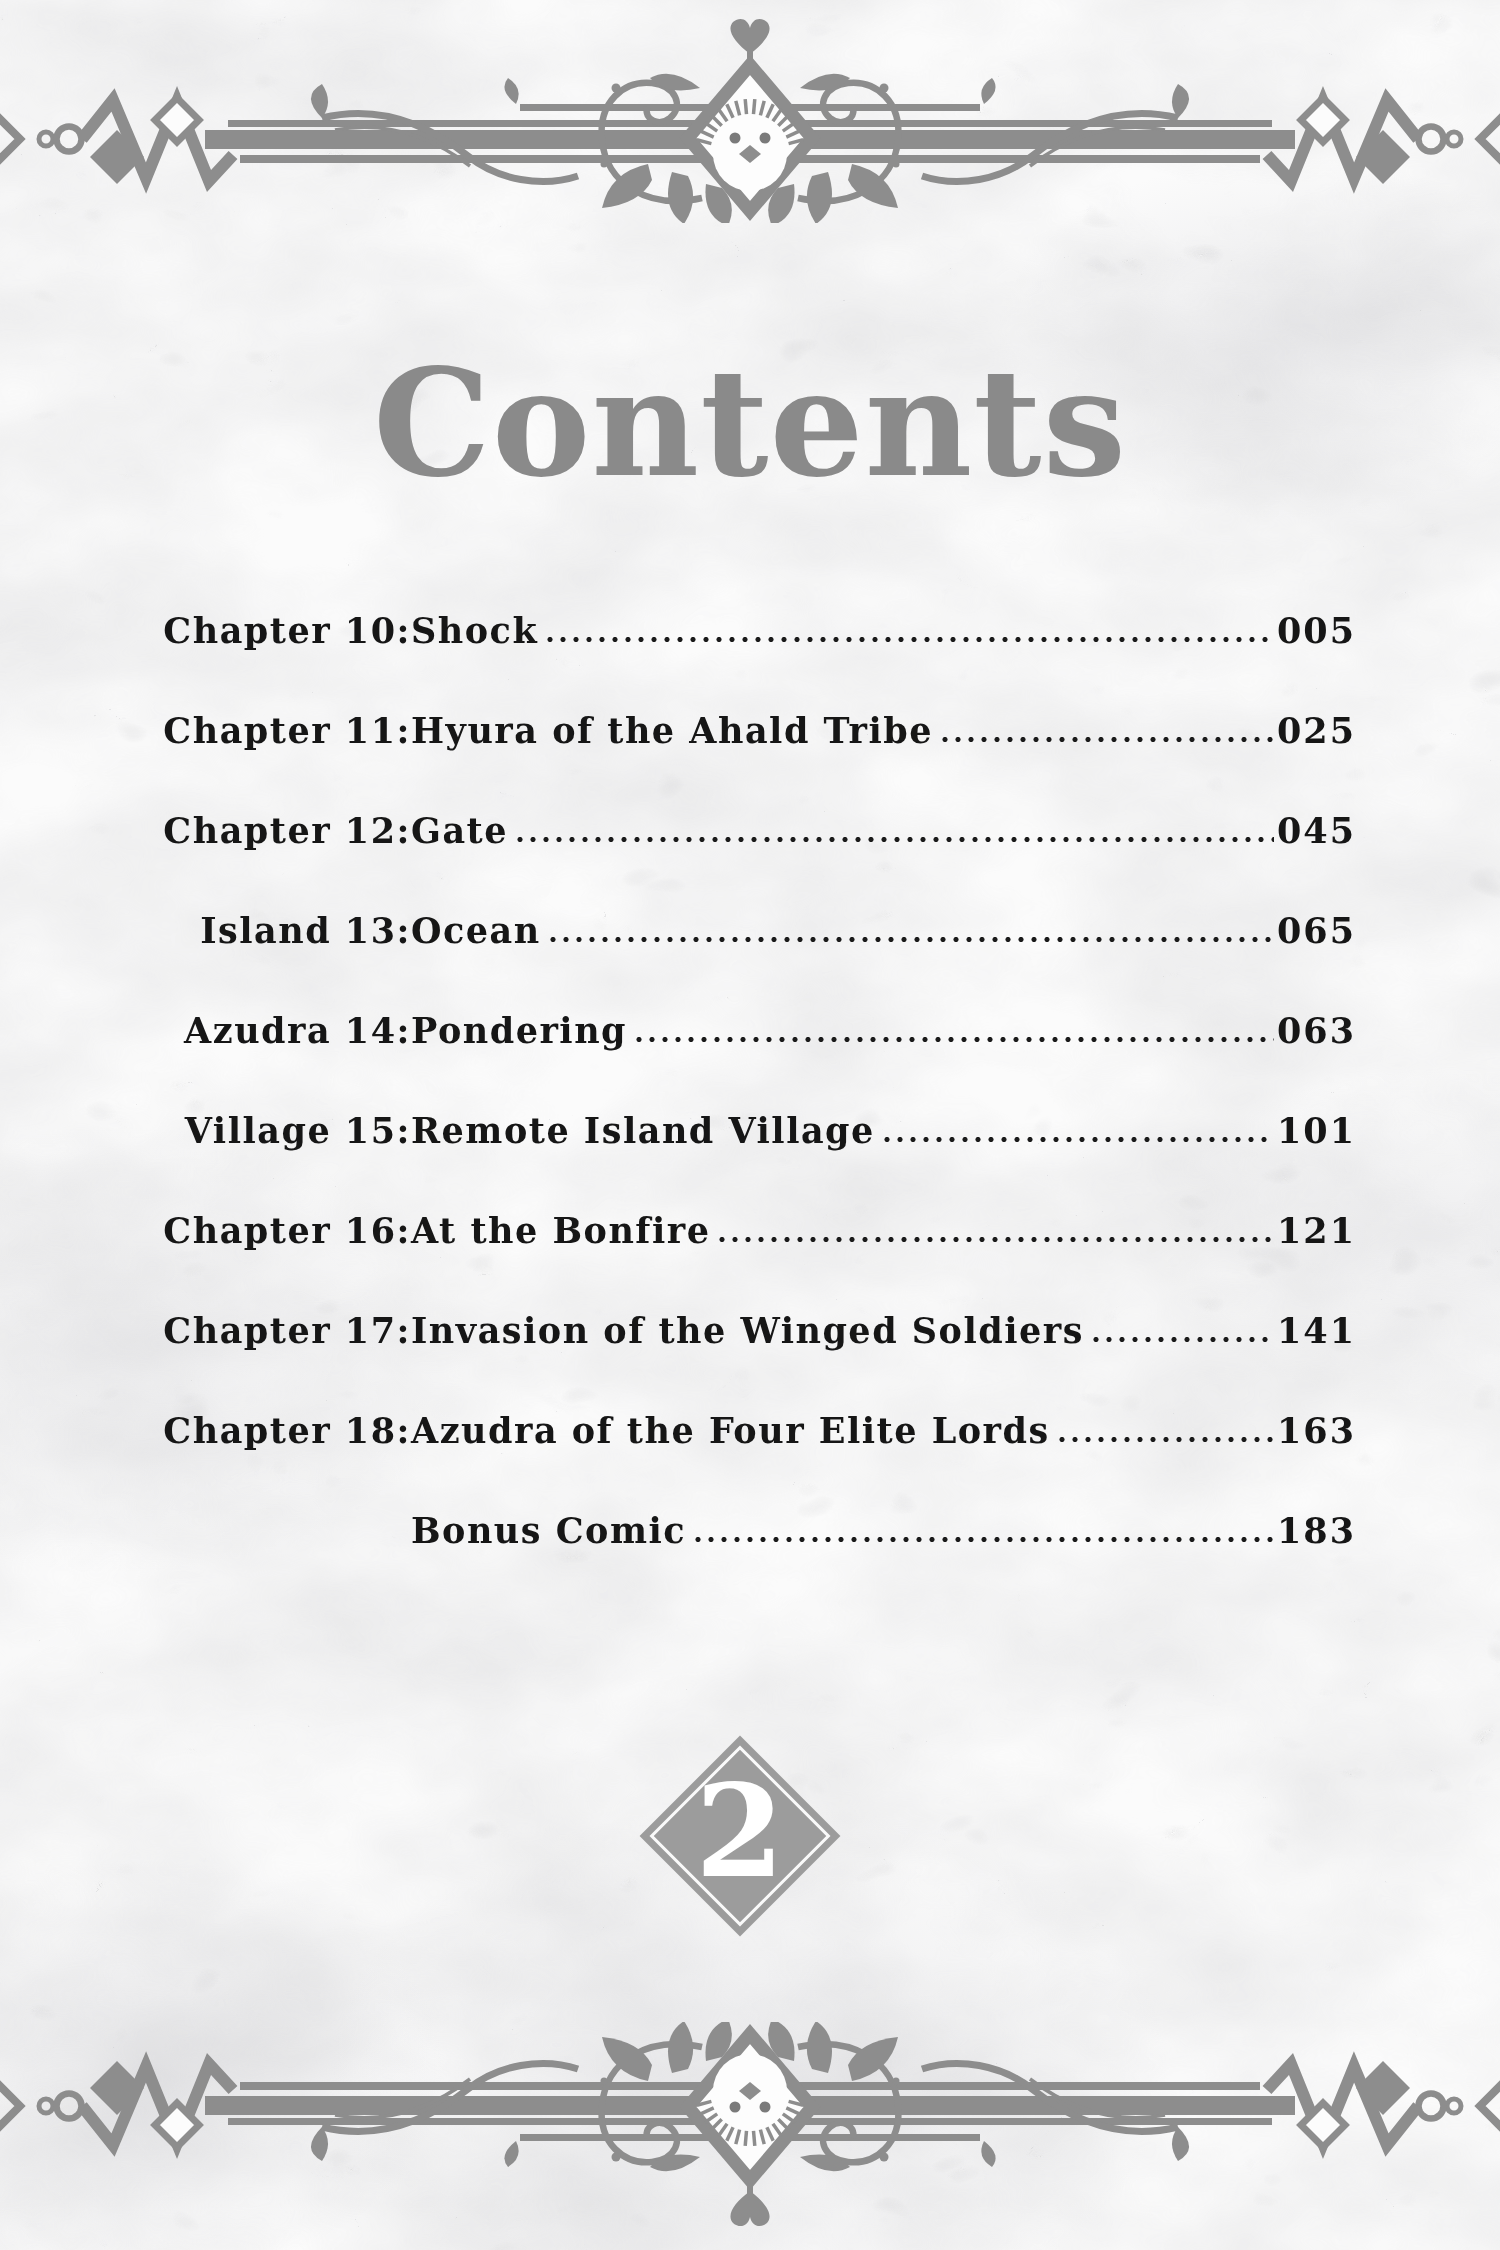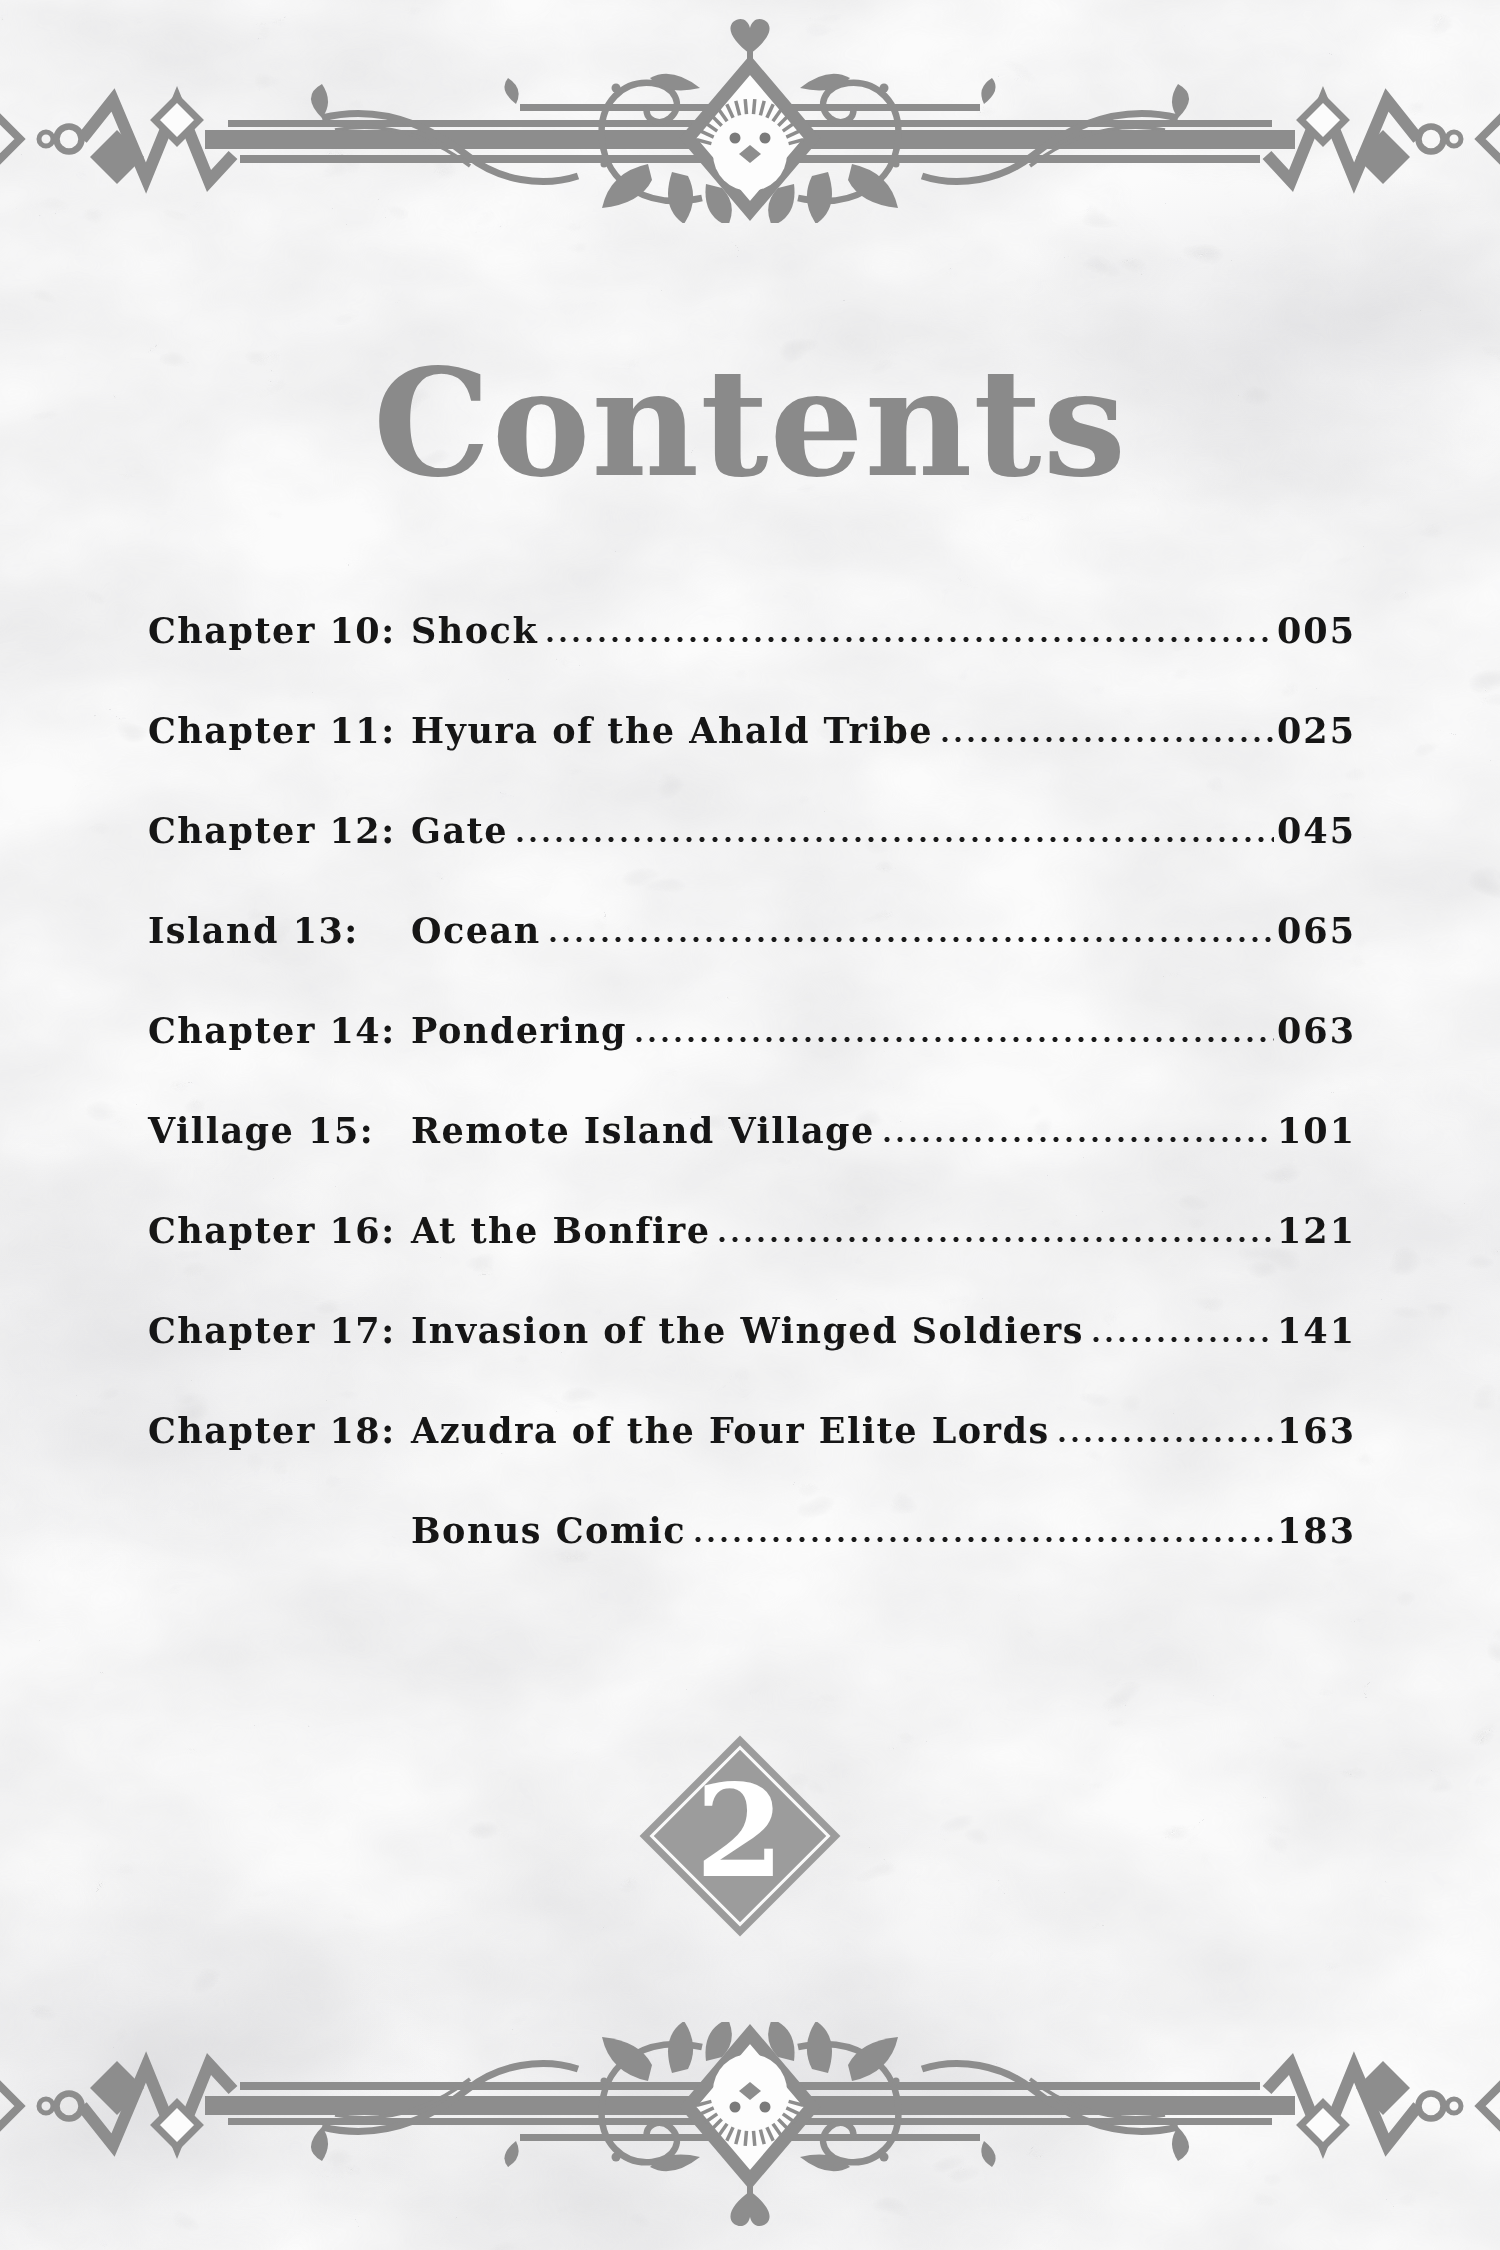--- a/index.html
+++ b/index.html
@@ -25,21 +25,21 @@
     font-size: 148px; font-weight: bold; line-height: 1.15;
     color: #8a8a8a; letter-spacing: 1px;
   }
   .toc { position: absolute; left: 148px; top: 600px; width: 1208px; }
   .row {
     display: flex; align-items: baseline;
     height: 100px; padding-top: 8px; box-sizing: border-box;
     font-size: 35px; font-weight: 700; color: #161616;
     letter-spacing: 1.5px; line-height: 46px;
   }
-  .ch { flex: 0 0 263px; white-space: nowrap; }
+  .ch { flex: 0 0 263px; white-space: nowrap; text-align: right; }
   .ti { flex: 0 0 auto; white-space: nowrap; }
   .leader {
     flex: 1 1 0; min-width: 16px; height: 7px;
     margin: 0 3px 0 8px; align-self: baseline;
     background-image: radial-gradient(circle at 4px 3.5px, #1a1a1a 2.2px, rgba(0,0,0,0) 2.9px);
     background-size: 13px 7px; background-repeat: repeat-x; background-position: left bottom;
   }
   .pg { flex: 0 0 auto; letter-spacing: 2px; }
   .badge {
     position: absolute; left: 669px; top: 1765px; width: 142px; height: 142px;
@@ -161,21 +161,21 @@
     </div>
 
     <div class="row">
       <span class="ch">Island 13:</span>
       <span class="ti">Ocean</span>
       <span class="leader"></span>
       <span class="pg">065</span>
     </div>
 
     <div class="row">
-      <span class="ch">Chapter 14:</span>
+      <span class="ch">Azudra 14:</span>
       <span class="ti">Pondering</span>
       <span class="leader"></span>
       <span class="pg">063</span>
     </div>
 
     <div class="row">
       <span class="ch">Village 15:</span>
       <span class="ti">Remote Island Village</span>
       <span class="leader"></span>
       <span class="pg">101</span>

